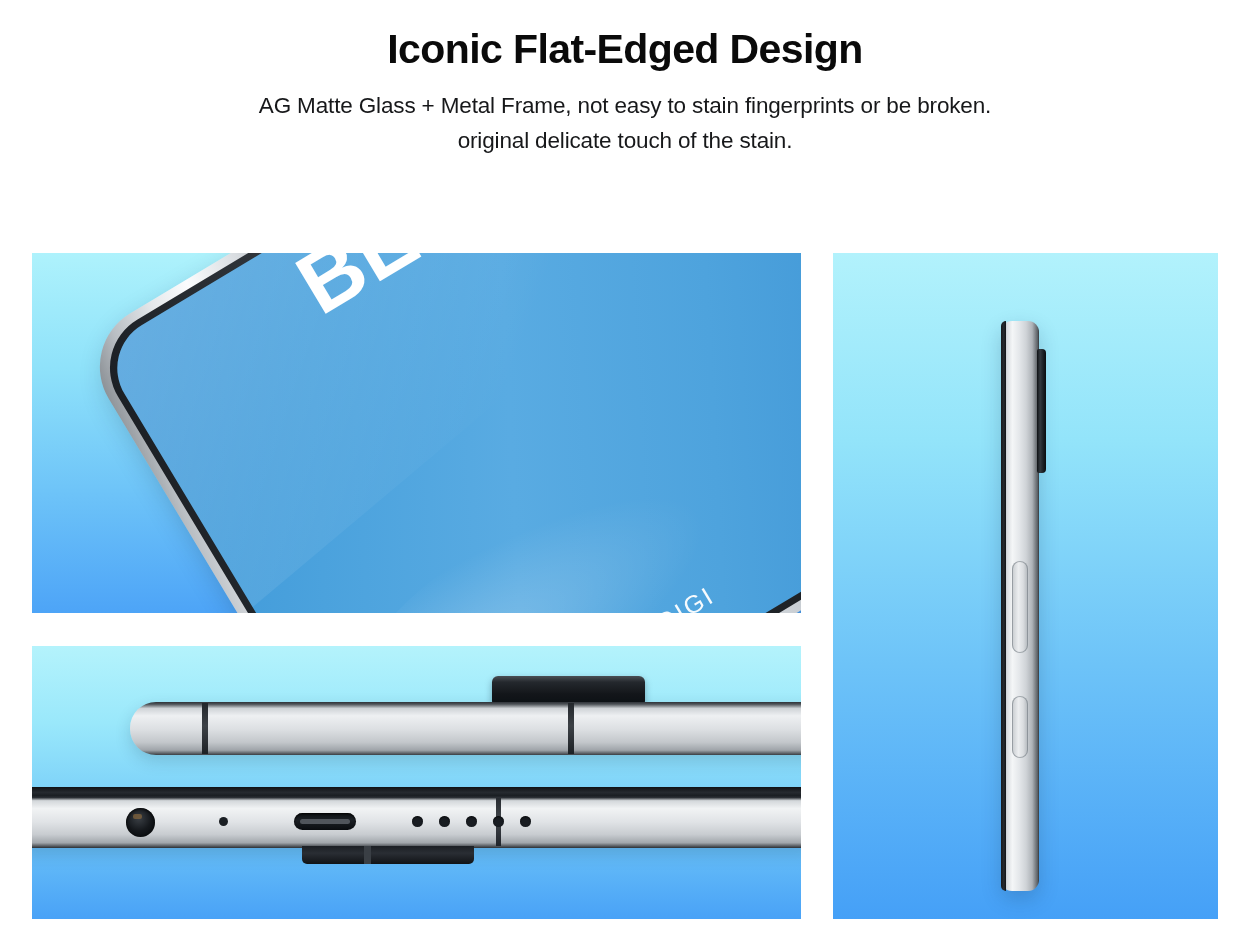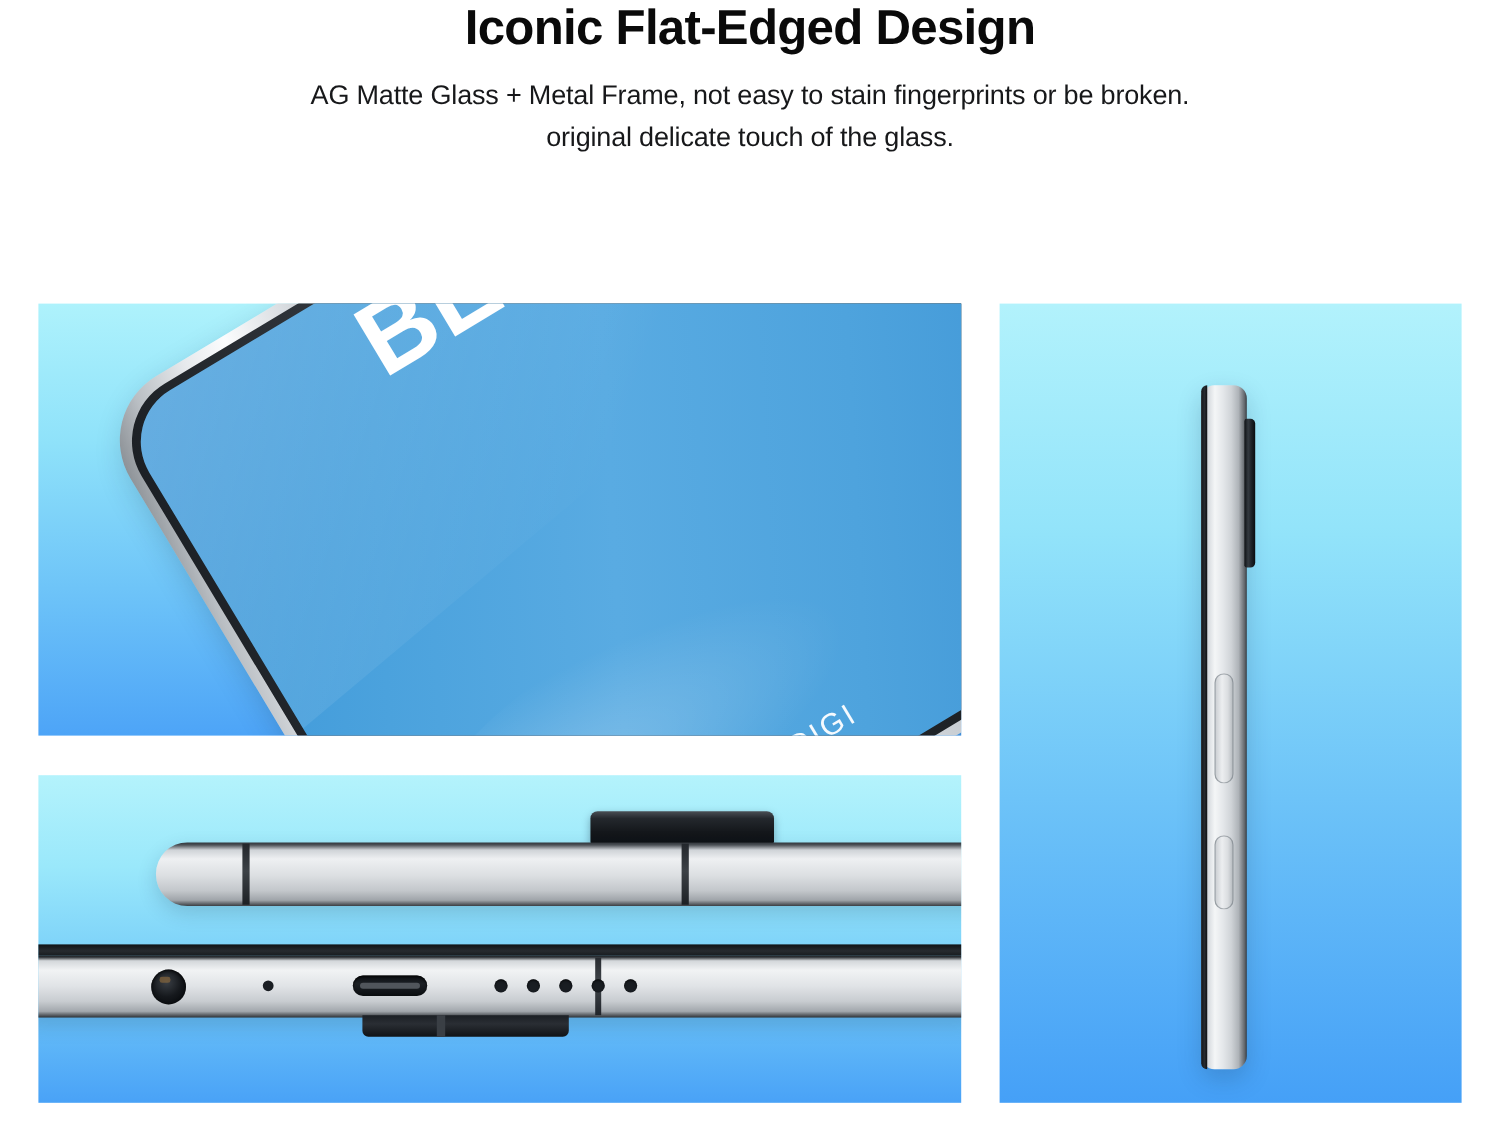--- a/index.html
+++ b/index.html
@@ -14,20 +14,21 @@
 
   .page {
     position: relative;
     width: 1250px;
     height: 952px;
     background: #ffffff;
   }
 
   
   .header {
+    padding-top: 26px;
     text-align: center;
   }
 
   .title {
     font-size: 41px;
     font-weight: 700;
     letter-spacing: -0.6px;
     color: #0a0a0a;
     line-height: 1.15;
     font-stretch: condensed;
@@ -382,21 +383,21 @@
 </head>
 <body>
 
 <div class="page">
 
   <div class="header">
     <h1 class="title">Iconic Flat-Edged Design</h1>
 
     <div class="subtitle">
       <span class="line">AG Matte Glass + Metal Frame, not easy to stain fingerprints or be broken.</span>
-      <span class="line">original delicate touch of the glass.</span>
+      <span class="line">original delicate touch of the stain.</span>
     </div>
   </div>
 
   <div class="gallery">
 
     <div class="panel" id="panel-top-left">
 
       <div class="phone-corner">
         <div class="pc-frame"></div>
         <div class="pc-gasket"></div>

